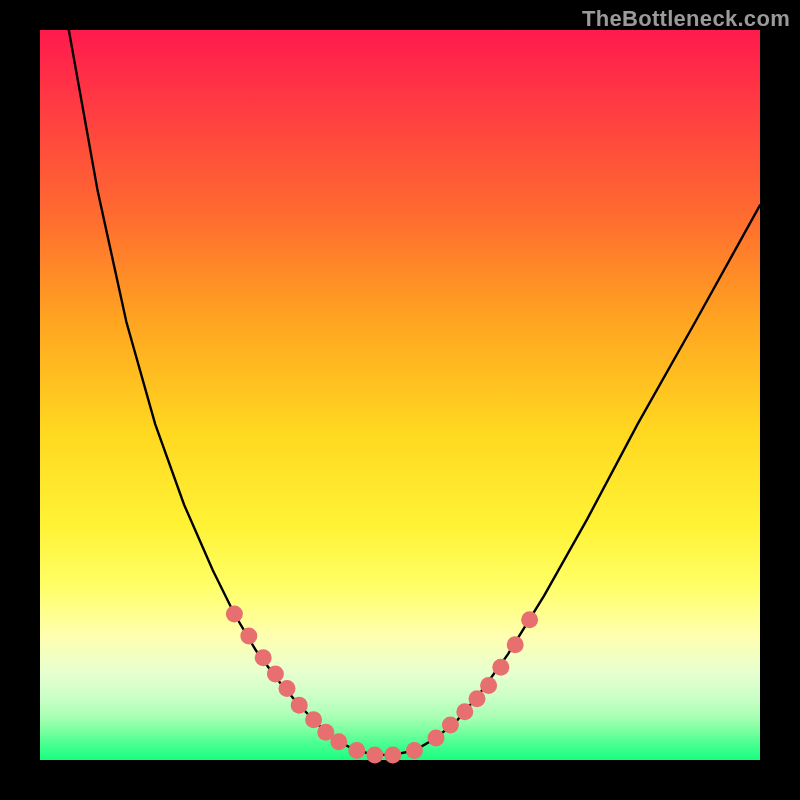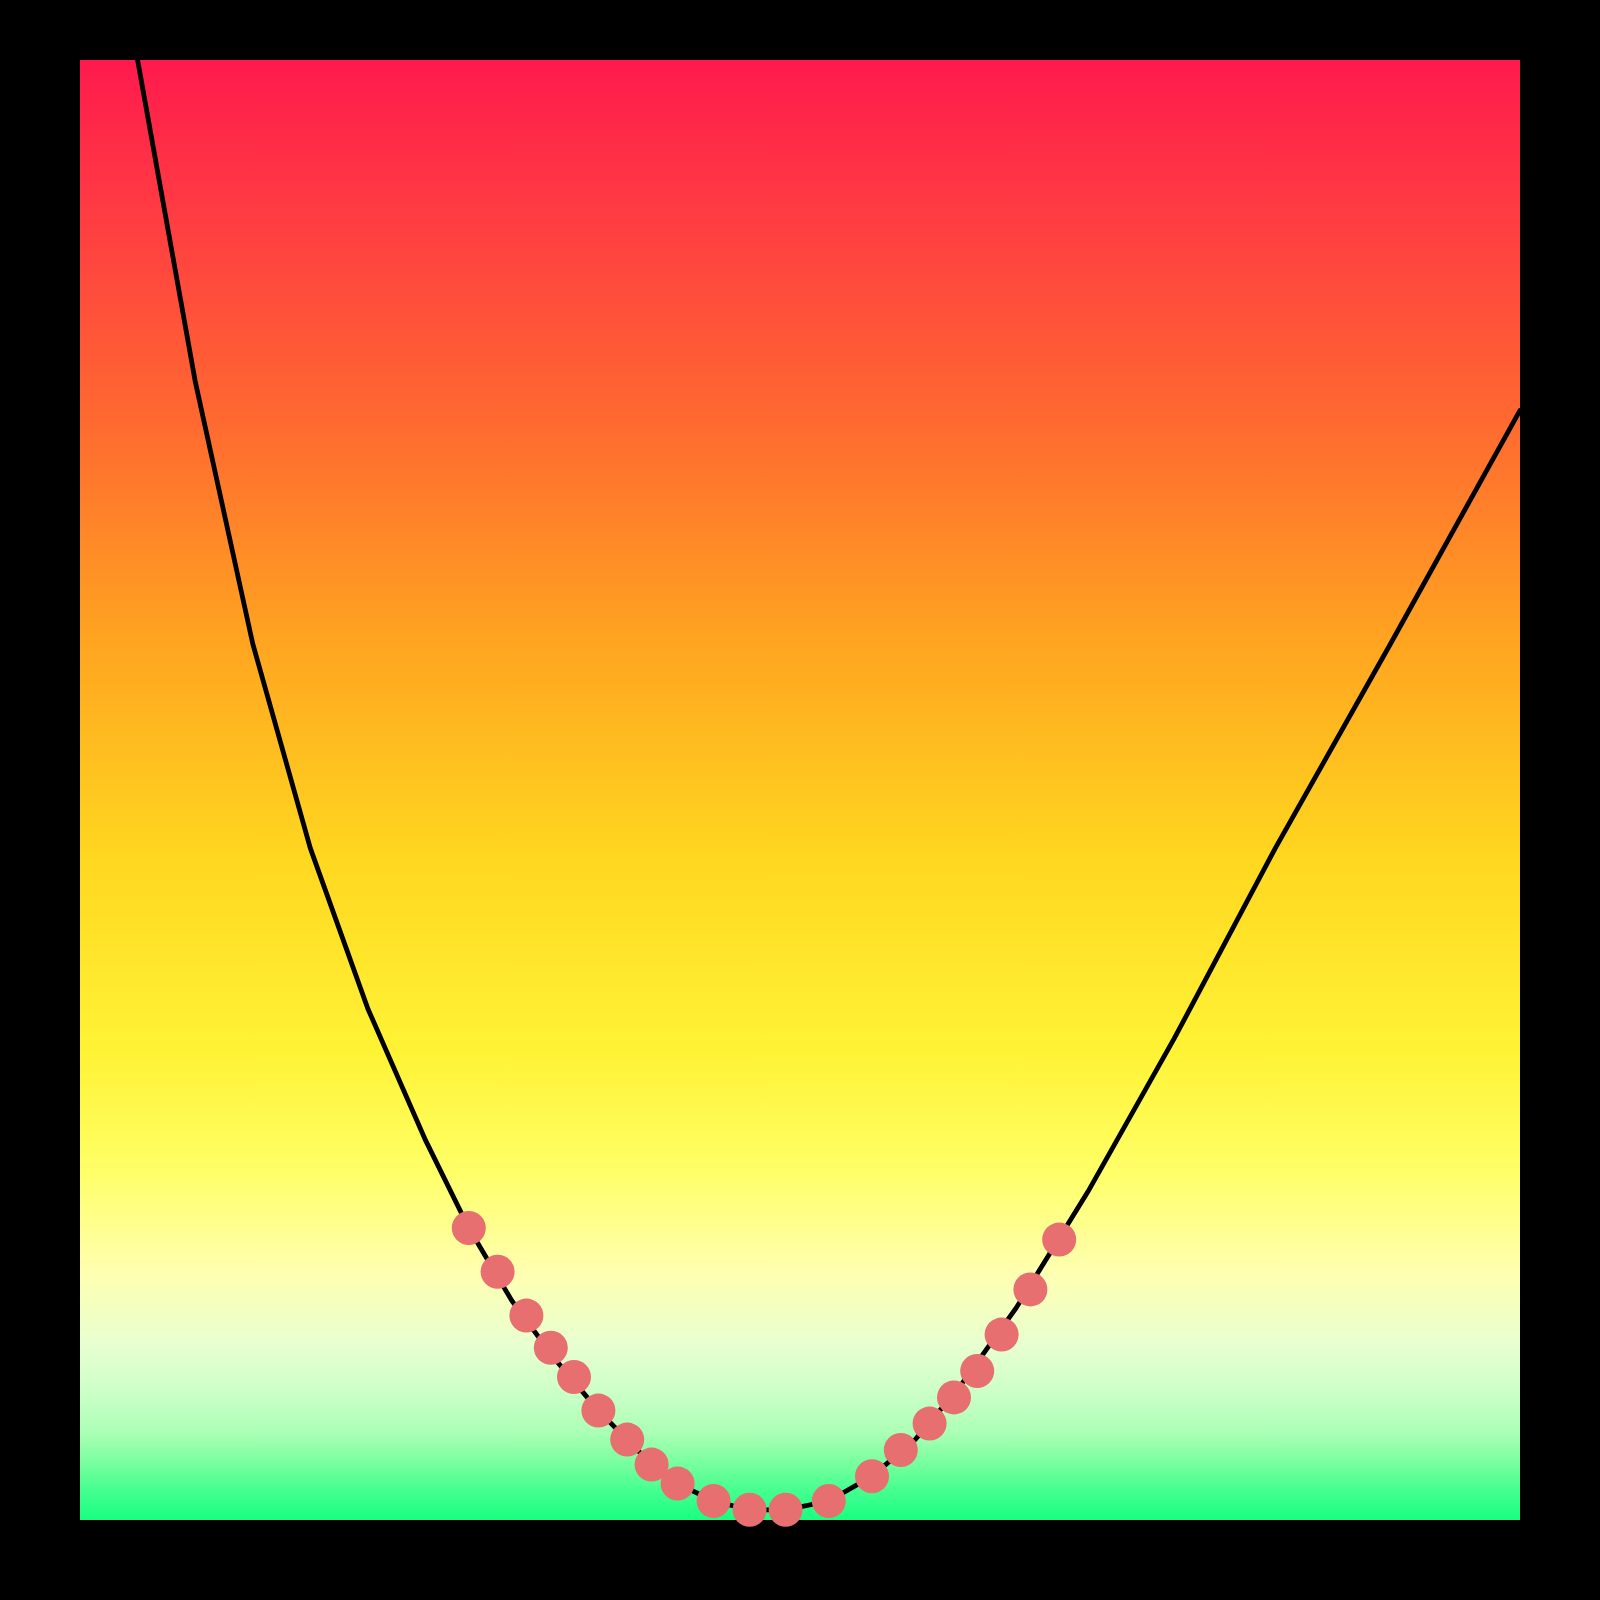--- a/index.html
+++ b/index.html
@@ -86,13 +86,14 @@
         <circle cx="410.4" cy="695.0" r="8.5" fill="#e76f6f" stroke="#c55757" stroke-width="0"></circle>
         <circle cx="424.8" cy="681.8" r="8.5" fill="#e76f6f" stroke="#c55757" stroke-width="0"></circle>
         <circle cx="437.0" cy="668.7" r="8.5" fill="#e76f6f" stroke="#c55757" stroke-width="0"></circle>
         <circle cx="448.6" cy="655.5" r="8.5" fill="#e76f6f" stroke="#c55757" stroke-width="0"></circle>
         <circle cx="460.8" cy="637.3" r="8.5" fill="#e76f6f" stroke="#c55757" stroke-width="0"></circle>
         <circle cx="475.2" cy="614.7" r="8.5" fill="#e76f6f" stroke="#c55757" stroke-width="0"></circle>
         <circle cx="489.6" cy="589.8" r="8.5" fill="#e76f6f" stroke="#c55757" stroke-width="0"></circle>
       </g>
   </svg>
 
+  <div class="watermark">TheBottleneck.com</div>
 </div>
 
 </body></html>

